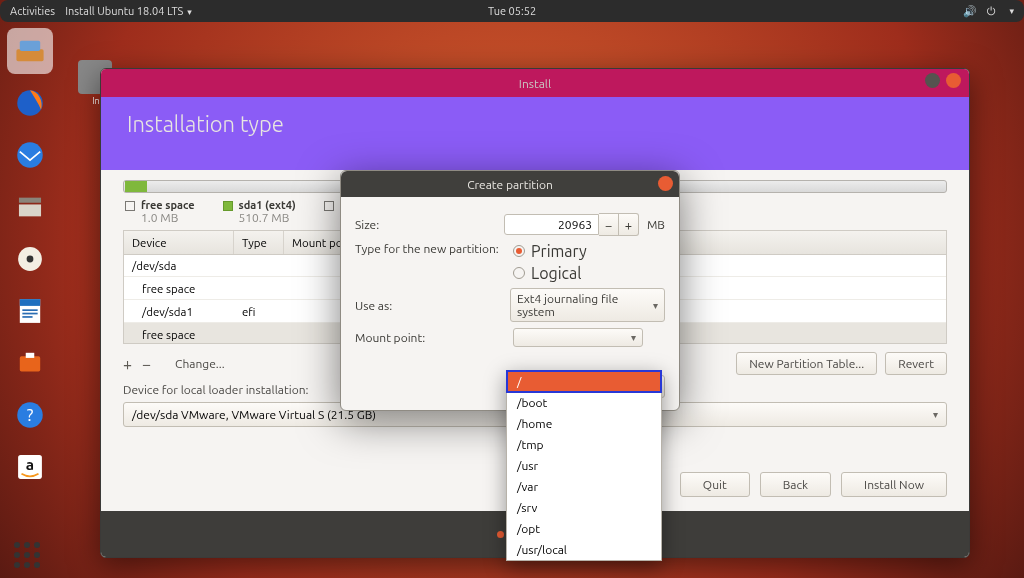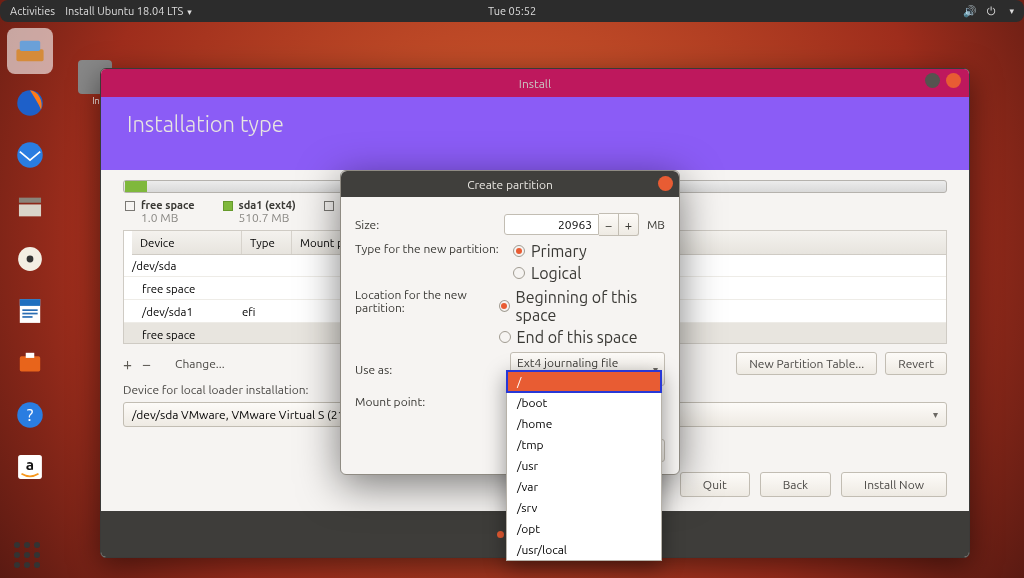--- a/index.html
+++ b/index.html
@@ -41,21 +41,21 @@
   .installer-header h1 { font-weight:300; font-size:22px;}
   .strip { height:13px; background:linear-gradient(#ececec,#d9d9d9); border:1px solid #b5b2ad;
     border-radius:3px; margin:0 22px; position:relative;}
   .strip .seg { position:absolute; top:0; bottom:0; background:#7fb83c;}
   .part-labels { display:flex; gap:28px; padding:6px 24px 4px; font-size:11px; color:#3a3935;}
   .part-label { display:flex; align-items:flex-start; gap:6px;}
   .sq { width:10px; height:10px; border:1px solid #7a7874; margin-top:2px;}
   .sq.green{ background:#7fb83c; border-color:#669a2c;}
   .part-label .sub{ display:block; color:#8a8884; font-size:12px;}
   .tbl { margin:2px 22px 0; border:1px solid #cfcbc4; background:#fff; font-size:11.5px;}
-  .tbl-head{ display:flex; background:linear-gradient(#f4f2ee,#e7e4de); border-bottom:1px solid #cfcbc4;margin-left:8px;}
+  .tbl-head{ display:flex; background:linear-gradient(#f4f2ee,#e7e4de); border-bottom:1px solid #cfcbc4;}
   .tbl-head div{ padding:5px 8px; border-right:1px solid #d7d3cc;}
   .tbl-row{ display:flex; border-bottom:1px solid #eeece7; align-items:center;}
   .tbl-row.sel{ background:#e8e5df;}
   .tbl-row div{ padding:4px 8px;}
   .c-dev{width:110px;} .c-type{width:50px;} .c-mp{width:90px;} .c-fmt{width:60px;}
   .fmt-box{width:12px;height:12px;border:1px solid #c5c0b8;border-radius:2px;display:inline-block;}
   .tbl-body{ height:88px; overflow:hidden;}
   .toolbar-row{ display:flex; align-items:center; padding:8px 22px 4px; font-size:12px; color:#4a4845;}
   .toolbar-row .spacer{flex:1;}
   .ubtn{ background:linear-gradient(#fdfbf8,#eeeae3); border:1px solid #c2bdb3; border-radius:3px;
@@ -316,33 +316,20 @@
         <label class="rad">
             <span class="r on"></span>
             <span>Primary</span>
           </label>
         <label class="rad">
             <span class="r"></span>
             <span>Logical</span>
           </label>
       </div>
     </div>
-    <div class="frow" style="align-items:flex-start">
-      <div class="lab">Location for the new partition:</div>
-      <div class="radio-stack">
-        <label class="rad">
-            <span class="r on"></span>
-            <span>Beginning of this space</span>
-          </label>
-        <label class="rad">
-            <span class="r"></span>
-            <span>End of this space</span>
-          </label>
-      </div>
-    </div>
     <div class="frow">
       <div class="lab">Use as:</div>
       <div class="combo">
         <span>Ext4 journaling file system</span>
           <span class="arrow">▾</span>
       </div>
     </div>
     <div class="frow">
       <div class="lab">Mount point:</div>
       <div class="combo" style="width:130px">

